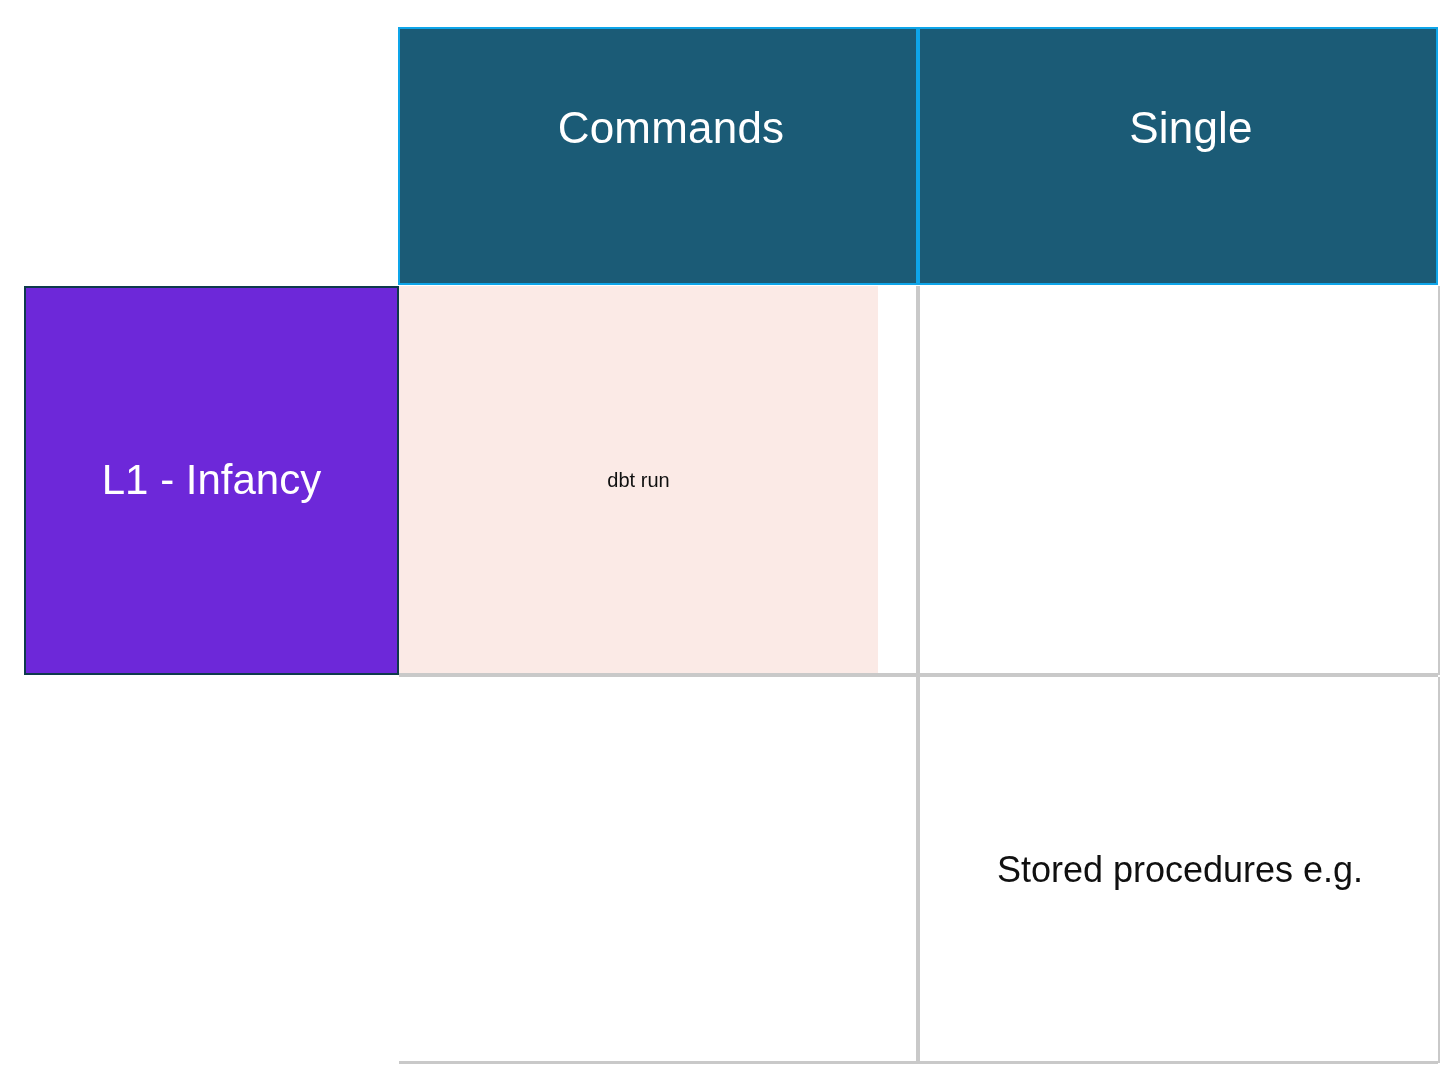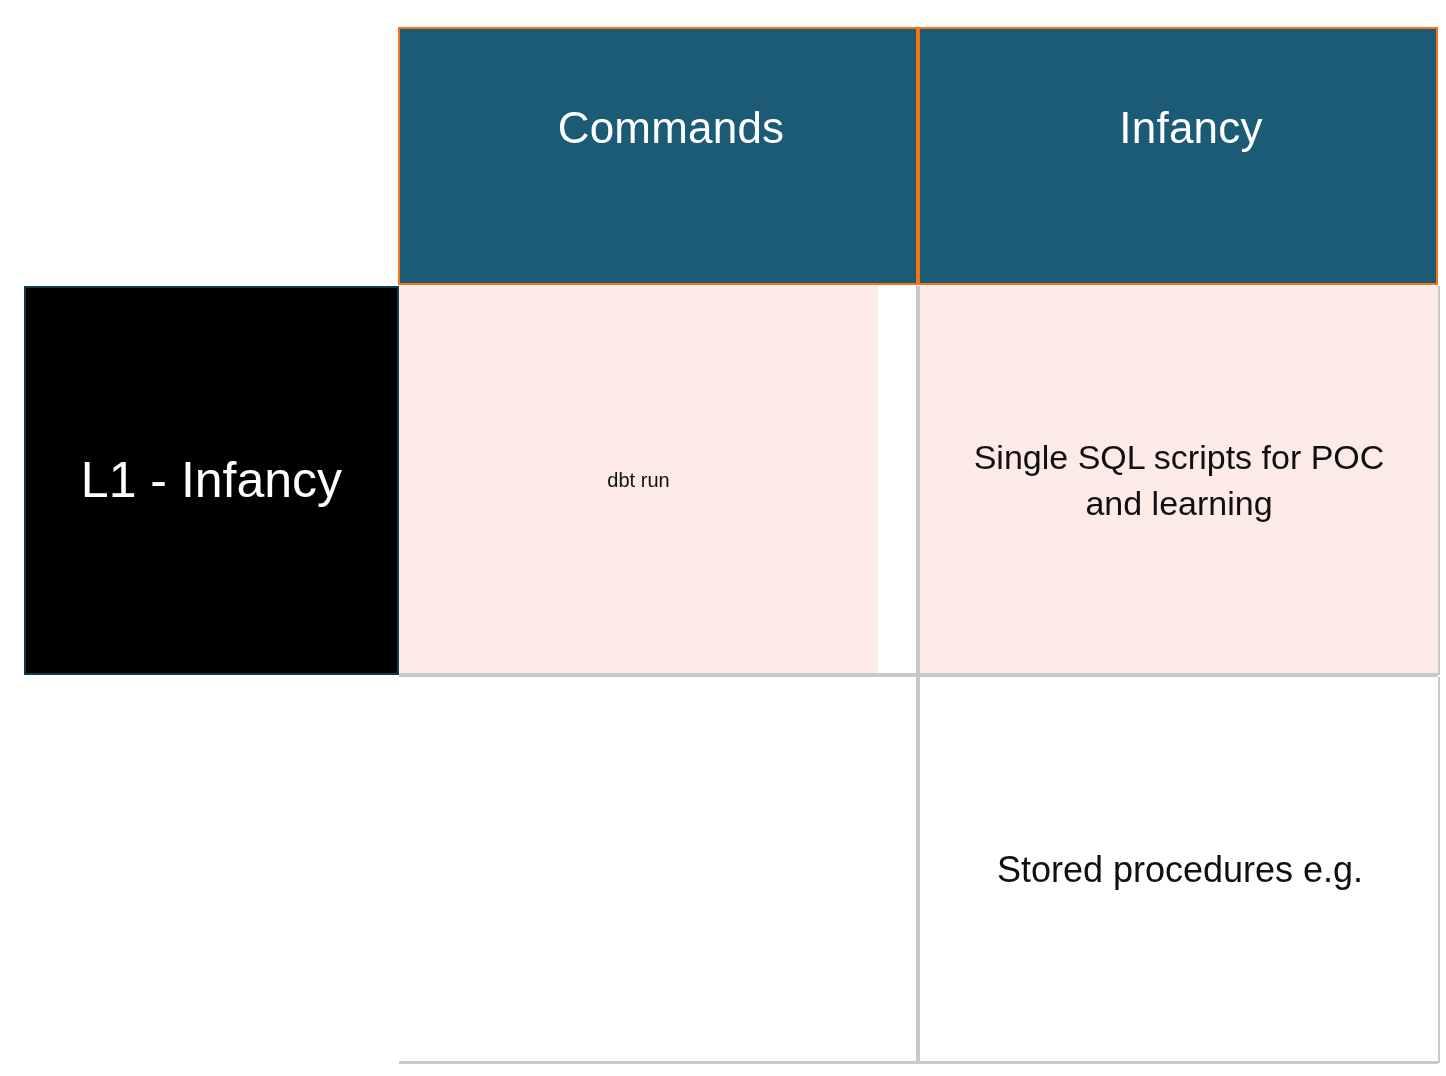--- a/index.html
+++ b/index.html
@@ -21,21 +21,21 @@
     top: 0;
     width: 1446px;
     height: 1076px;
   }
 
   
   .col-header {
     position: absolute;
     box-sizing: border-box;
     background: #1b5b76;
-    border: 2px solid #f97316;
+    border: 2px solid #0ea5e9;
     display: flex;
     align-items: center;
     justify-content: center;
     color: #ffffff;
     font-size: 44px;
     font-weight: 400;
     line-height: 1.15;
     text-align: center;
     letter-spacing: 0.2px;
     padding-left: 26px;
@@ -54,27 +54,27 @@
   }
   .col-header .hdr-text {
     display: block;
     transform: translateY(-28px);
   }
 
   
   .row-header {
     position: absolute;
     box-sizing: border-box;
-    background: #000000;
+    background: #6d28d9;
     border: 2px solid #0e3a4c;
     display: flex;
     align-items: center;
     justify-content: center;
     color: #ffffff;
-    font-size: 50px;
+    font-size: 42px;
     font-weight: 400;
     line-height: 1.15;
     text-align: center;
   }
   .row-header.l1 {
     left: 24px;
     top: 286px;
     width: 375px;
     height: 389px;
   }
@@ -131,32 +131,29 @@
 </style>
 </head>
 <body>
 
 <div id="matrix-root">
 
   <div class="col-header commands">
     <span class="hdr-text">Commands</span>
   </div>
   <div class="col-header models">
-    <span class="hdr-text">Infancy</span>
+    <span class="hdr-text">Single</span>
   </div>
 
   <div class="row-header l1">
     <span>L1 - Infancy</span>
   </div>
 
   <div class="body-cell pink r1c1">
     <span>dbt run</span>
-  </div>
-  <div class="body-cell pink r1c2">
-    <span>Single SQL scripts for POC and learning</span>
   </div>
   <div class="body-cell plain r2c1">
     <span></span>
   </div>
   <div class="body-cell plain r2c2">
     <span>Stored procedures e.g.</span>
   </div>
 
   <div class="rule v-mid-top"></div>
   <div class="rule v-mid-bot"></div>

